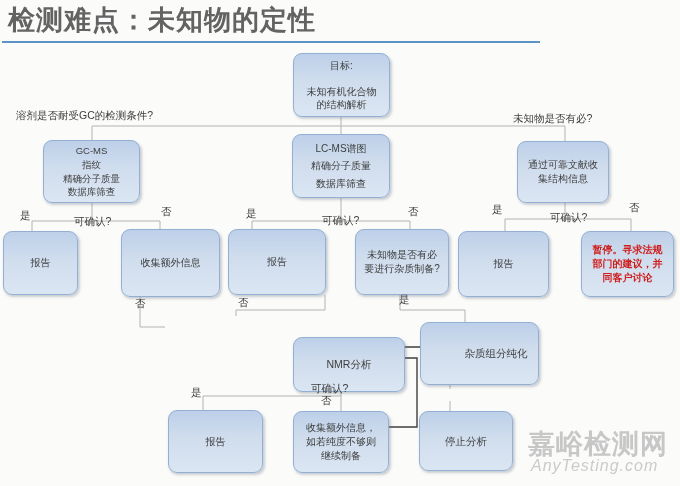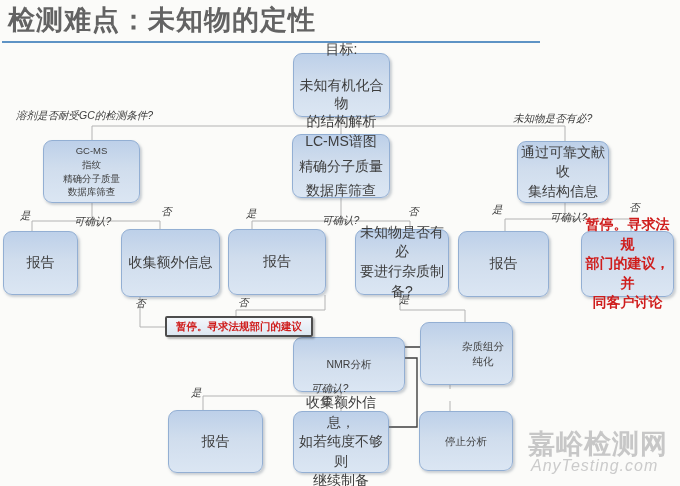--- a/index.html
+++ b/index.html
@@ -2,32 +2,32 @@
 <html><head>
 <meta charset="utf-8">
 <style>
   html,body{margin:0;padding:0;}
   body{font-family:"Liberation Sans","DejaVu Sans",sans-serif;}
   .slide{position:relative;width:680px;height:486px;background:#fbfbf9;overflow:hidden;}
   .title{position:absolute;left:8px;top:2px;font-size:27px;font-weight:bold;color:#636363;letter-spacing:1px;white-space:nowrap;}
   .title-rule{position:absolute;left:2px;top:41px;width:538px;height:2px;background:#5e93c5;}
   svg.wires{position:absolute;left:0;top:0;z-index:1;}
   .node{position:absolute;z-index:2;display:flex;align-items:center;justify-content:center;
-        text-align:center;white-space:pre-line;color:#3d3d3d;font-size:14px;line-height:1.4;
+        text-align:center;white-space:pre-line;color:#3d3d3d;font-size:10px;line-height:1.4;
         background:linear-gradient(180deg,#bdd0e9 0%,#d0dded 45%,#dbe6f3 100%);
         border:1px solid #93afd3;border-radius:9px;
         box-shadow:1.5px 2px 2.5px rgba(110,122,140,0.35);padding:2px 3px;box-sizing:border-box;}
   .node.tight{line-height:1.45;font-size:9.5px;}
   .node.roomy{line-height:1.75;}
   .red-text{color:#cf1d1c;font-weight:bold;}
   .callout{position:absolute;z-index:3;display:flex;align-items:center;justify-content:center;
         background:linear-gradient(180deg,#f4f7fb,#dde7f1);border:2px solid #4d4d4d;border-radius:2px;
         font-size:10.5px;font-weight:bold;color:#cf1d1c;box-shadow:2px 2px 2px rgba(0,0,0,0.25);
         box-sizing:border-box;white-space:nowrap;}
-  .lbl{position:absolute;z-index:2;font-size:10.5px;color:#3d3d3d;white-space:nowrap;font-style:italic;}
+  .lbl{position:absolute;z-index:2;font-size:10.5px;color:#3d3d3d;white-space:nowrap;}
   .watermark-cn{position:absolute;left:528px;top:426px;font-size:27px;font-weight:bold;color:#c7c7c7;letter-spacing:1px;z-index:2;}
   .watermark-en{position:absolute;left:531px;top:457px;font-size:16px;font-style:italic;color:#cbcbcb;letter-spacing:1px;z-index:2;}
 </style>
 </head>
 <body>
 
 <div class="slide">
 
   <div class="title">检测难点：未知物的定性</div>
   <div class="title-rule"></div>
@@ -82,24 +82,23 @@
 要进行杂质制备?</div>
   <div class="node" style="left:458px;top:231px;width:91px;height:66px;">报告</div>
   <div class="node red-text" style="left:581px;top:231px;width:93px;height:66px;">暂停。寻求法规
 部门的建议，并
 同客户讨论</div>
 
   <div class="lbl" style="left:135px;top:297px;">否</div>
   <div class="lbl" style="left:238px;top:296px;">否</div>
   <div class="lbl" style="left:399px;top:293px;">是</div>
 
-  <div class="callout" style="left:165px;top:316px;width:148px;height:21px;">暂停。寻求法规部门的建议</div>
 
   <div class="node" style="left:293px;top:337px;width:112px;height:55px;font-size:10.5px;">NMR分析</div>
-  <div class="node" style="left:420px;top:322px;width:93px;height:63px;font-size:10.5px;padding-left:36px;">杂质组分纯化</div>
+  <div class="node" style="left:420px;top:322px;width:119px;height:63px;font-size:10.5px;padding-left:36px;">杂质组分纯化</div>
 
   <div class="lbl" style="left:191px;top:386px;">是</div>
   <div class="lbl" style="left:311px;top:382px;">可确认?</div>
   <div class="lbl" style="left:321px;top:394px;">否</div>
 
   <div class="node" style="left:168px;top:410px;width:95px;height:63px;">报告</div>
   <div class="node" style="left:293px;top:411px;width:96px;height:62px;">收集额外信息，
 如若纯度不够则
 继续制备</div>
   <div class="node" style="left:419px;top:411px;width:94px;height:60px;font-size:10.5px;">停止分析</div>

